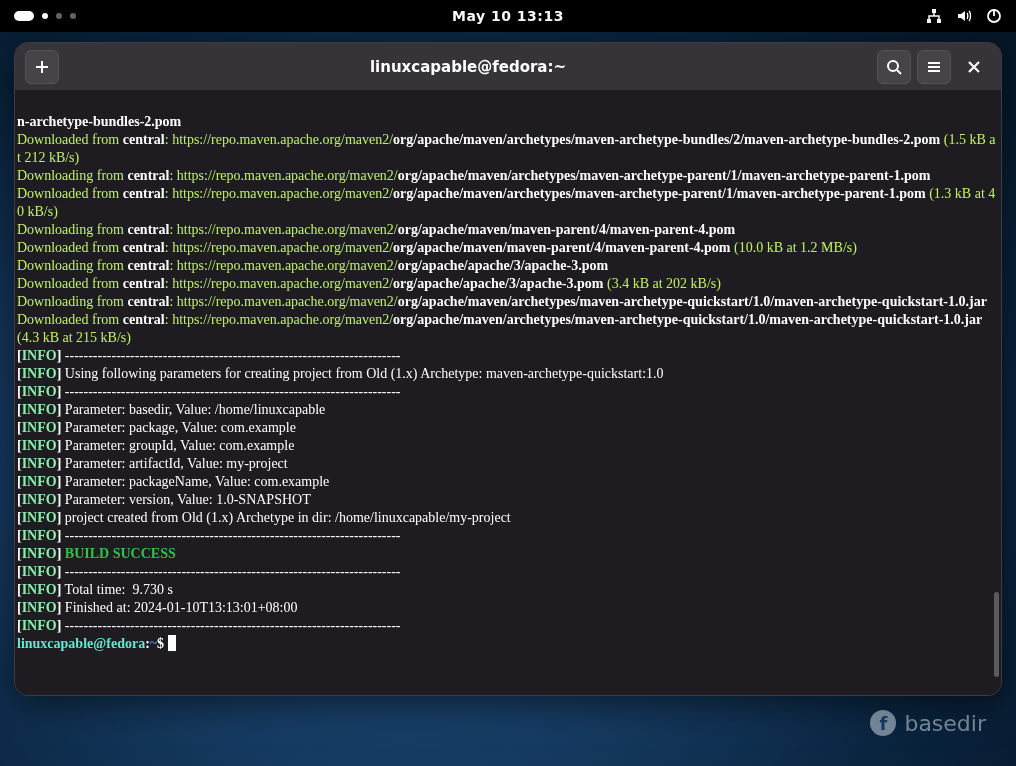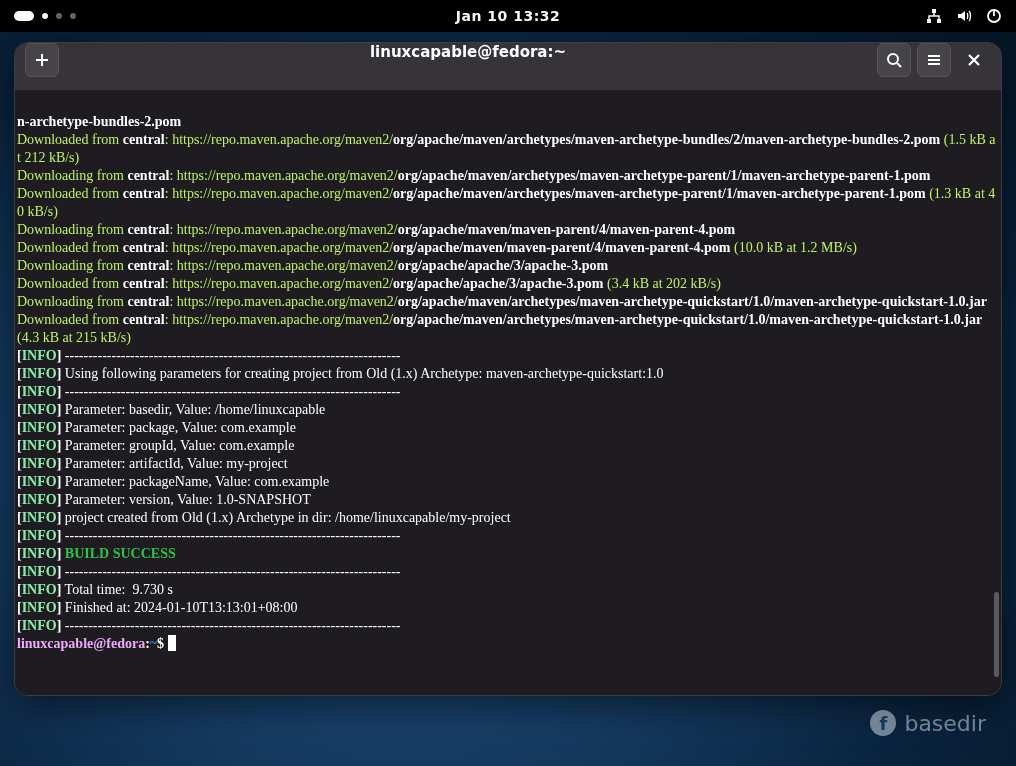--- a/index.html
+++ b/index.html
@@ -42,20 +42,21 @@
     border: 1px solid #3d3c40;
     overflow: hidden;
     display:flex;
     flex-direction:column;
   }
   .titlebar {
     height: 48px;
     background: #363438;
     border-bottom: 1px solid #1f1e21;
     display:flex;
+    align-items:center;
     padding: 0 10px;
     gap:12px;
   }
   .tb-btn {
     width: 34px; height:34px;
     border-radius:6px;
     background: #464448;
     display:flex;align-items:center;justify-content:center;
     color:#fff;
     border:1px solid #555358;
@@ -89,21 +90,21 @@
     position:absolute; right:2px; top:0; width:5px; height:100%;
   }
   .scrollbar-thumb {
     position:absolute; right:0; width:5px; background:#5a5a5e; border-radius:3px;
     top: 83%; height: 14%;
   }
   .mvn-dim { color:#bef264; }
   .mvn-bold { color:#fff; font-weight:700; }
   .mvn-info { color:#86efac; font-weight:700;}
   .mvn-success { color:#2ec24a; font-weight:700;text-align:center;}
-  .prompt-user { color:#f0abfc; font-weight:700;}
+  .prompt-user { color:#5eead4; font-weight:700;}
   .prompt-path { color:#3e8fe0; font-weight:700;}
   .cursor {
     display:inline-block; width:8px; height:16px; background:#fff; vertical-align:text-bottom;
   }
   .line { display:block; }
 
   .fedora-watermark {
     position:absolute;
     right:30px;
     bottom:30px;
@@ -125,21 +126,21 @@
 </head>
 <body>
 
 <div class="topbar">
   <div class="topbar-left">
     <span class="pill"></span>
     <span class="dot"></span>
     <span class="dot dim"></span>
     <span class="dot dim"></span>
   </div>
-  <div class="topbar-center">Jan 10  13:32</div>
+  <div class="topbar-center">May 10  13:13</div>
   <div class="topbar-right">
     <span class="tray-icon">
       <svg viewBox="0 0 16 16">
           <rect x="6" y="1" width="4" height="4" fill="#fff"></rect>
           <rect x="1" y="11" width="4" height="4" fill="#fff"></rect>
           <rect x="11" y="11" width="4" height="4" fill="#fff"></rect>
           <path d="M8 5v3M8 8H3v3M8 8h5v3" stroke="#fff" stroke-width="1.5" fill="none"></path>
         </svg>
     </span>
     <span class="tray-icon">

